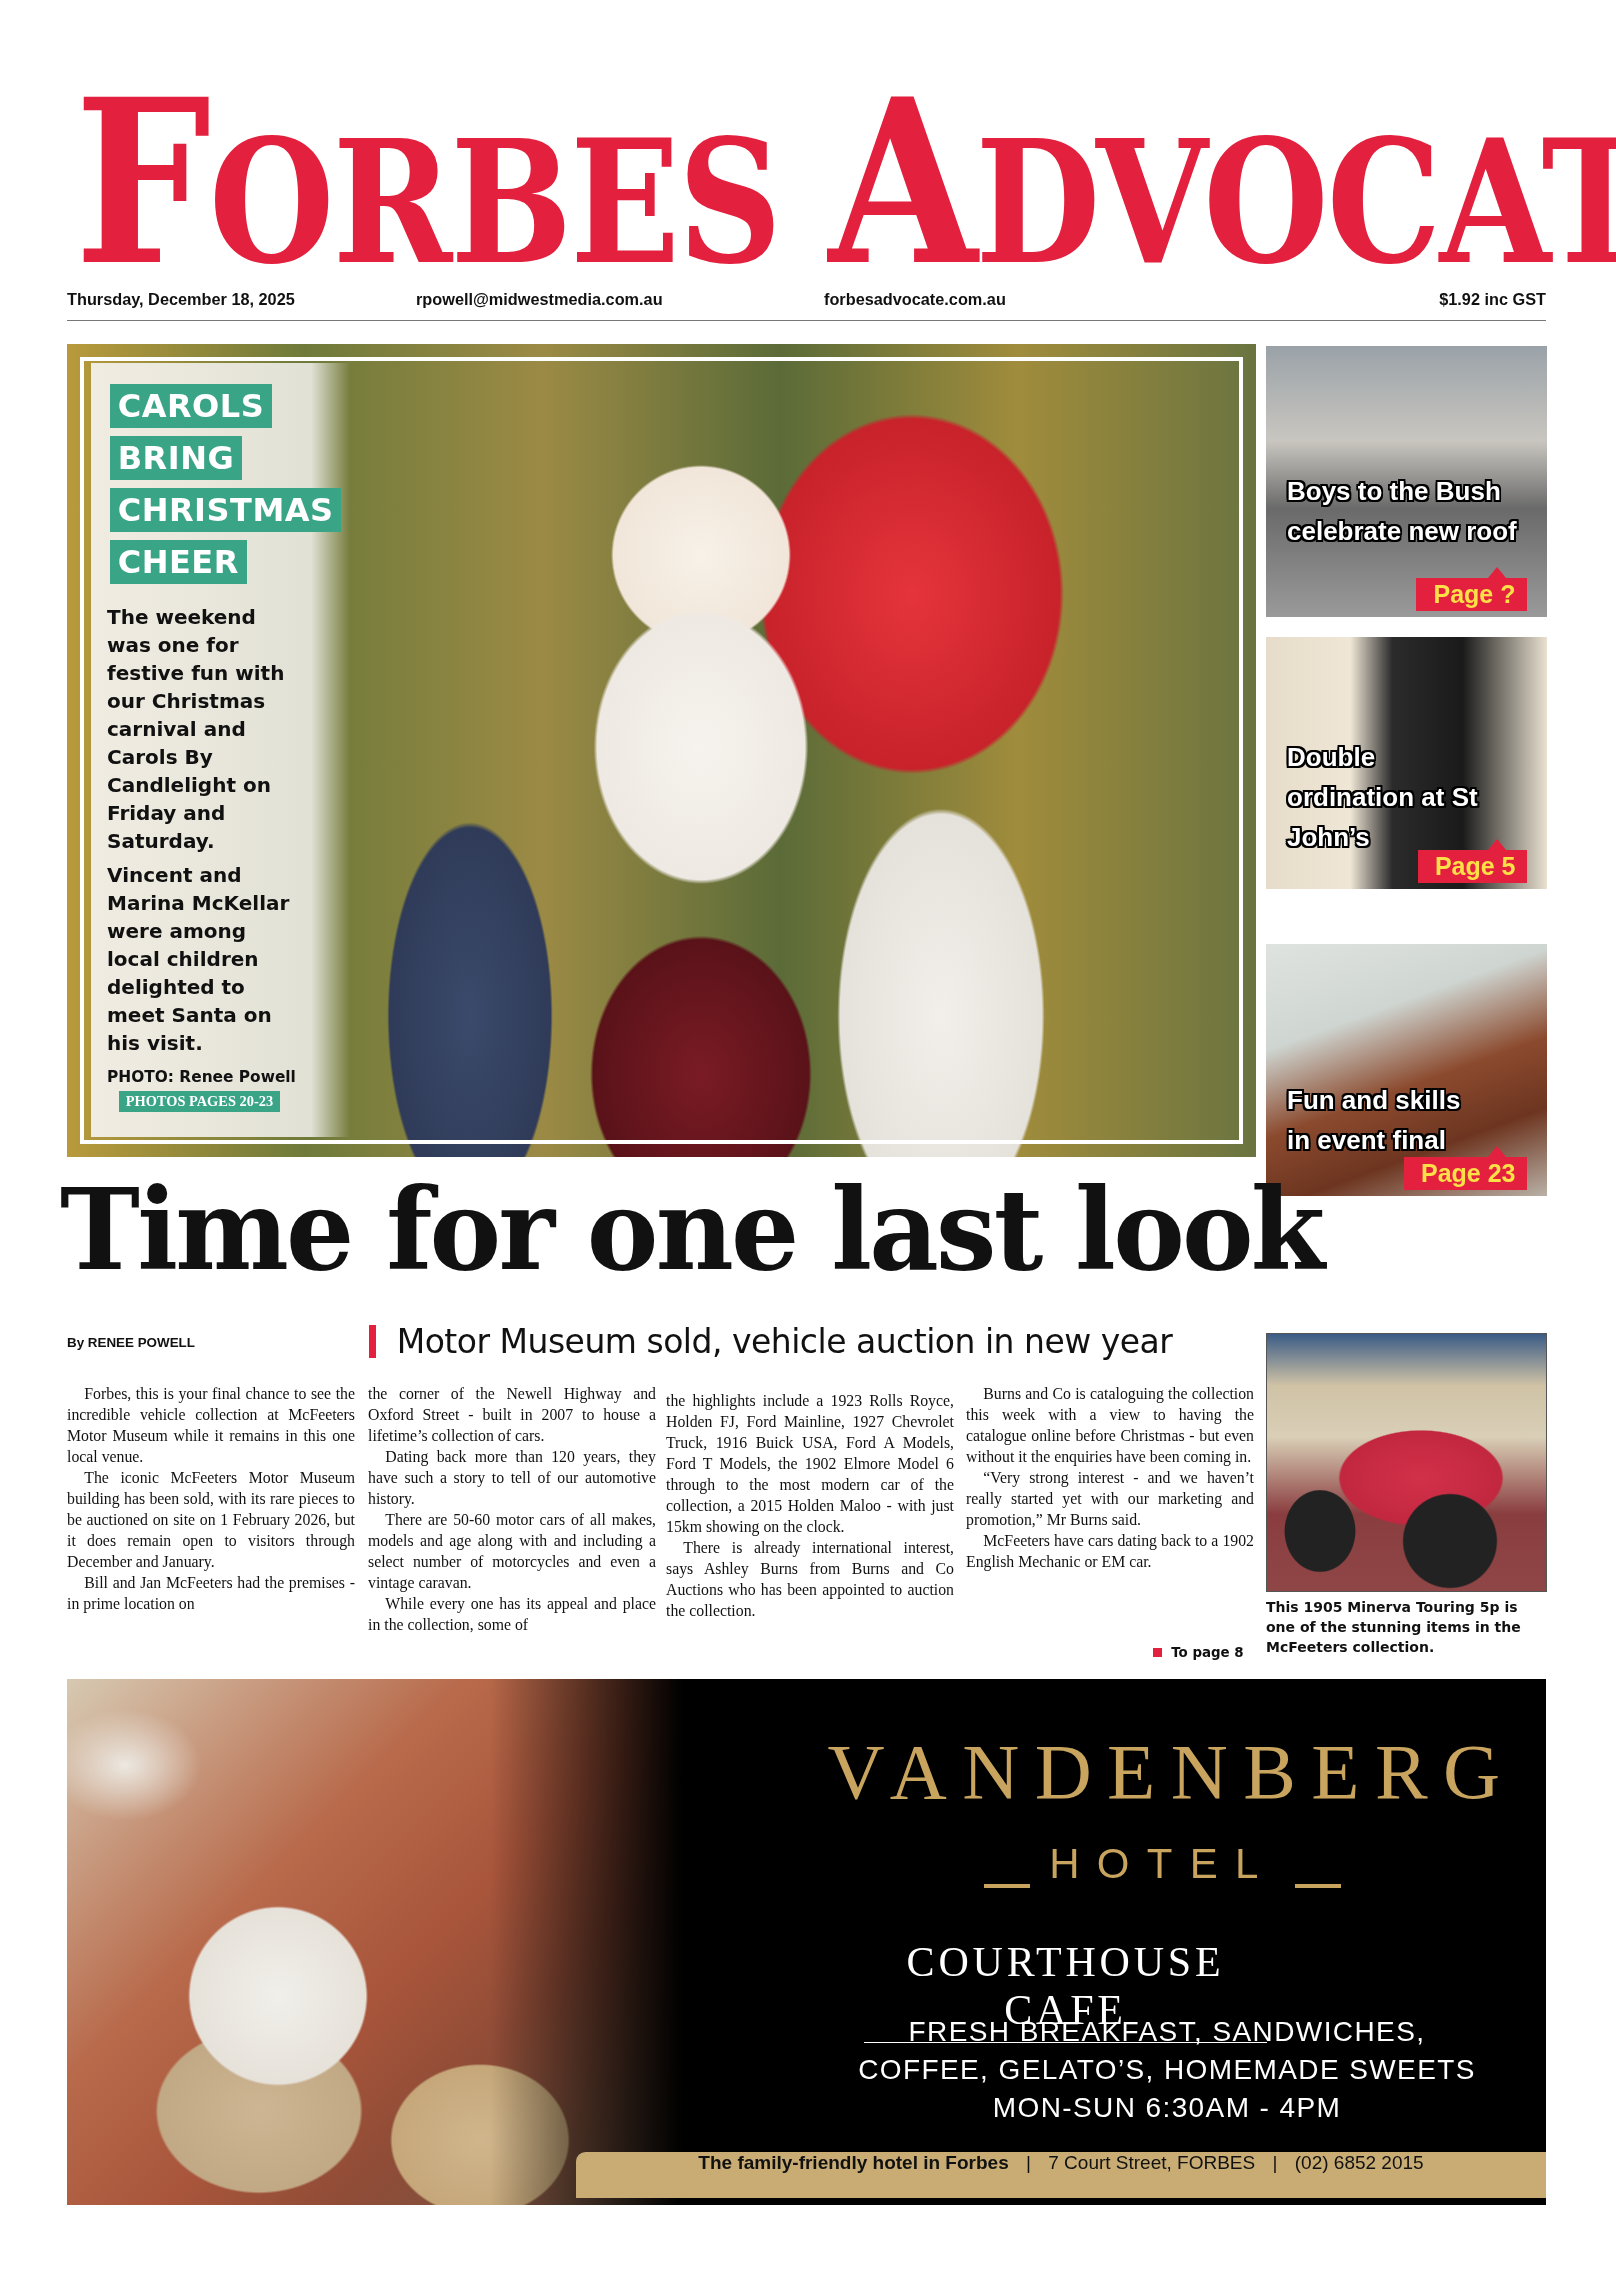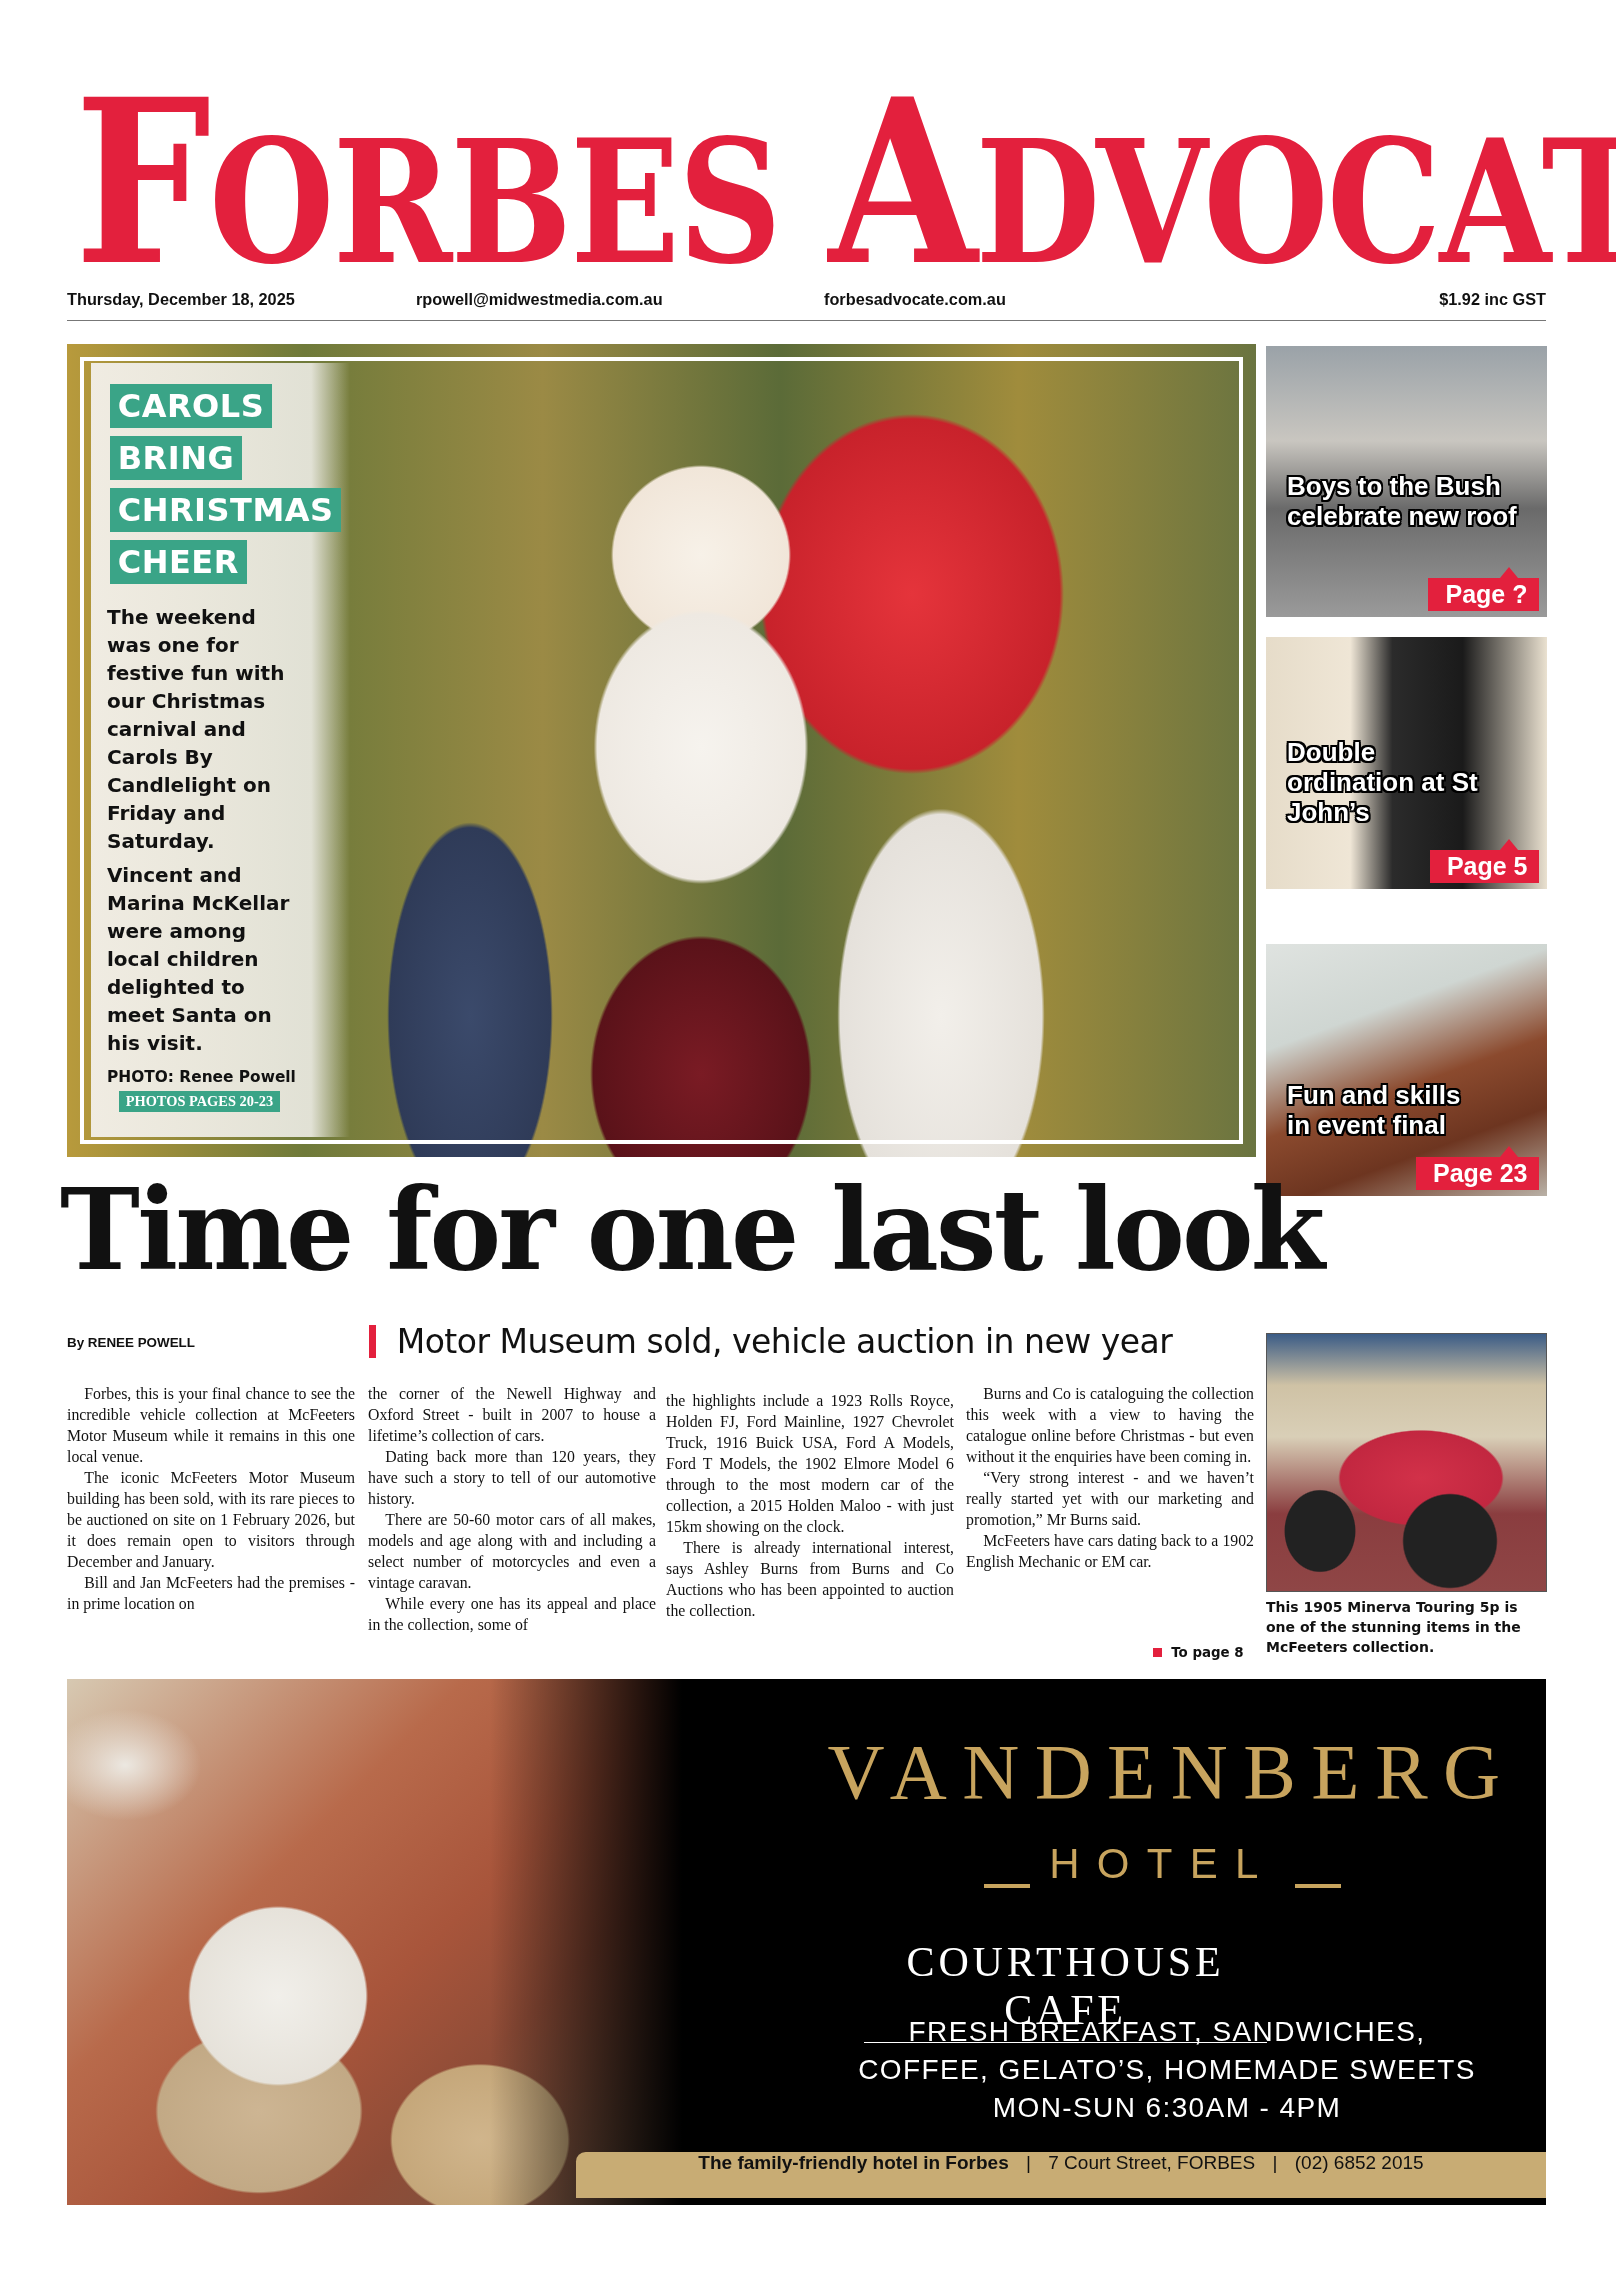--- a/index.html
+++ b/index.html
@@ -43,23 +43,23 @@
 
   
   .teaser { left: 1266px; width: 281px; overflow: hidden; }
   .teaser-1 { top: 346px; height: 271px;
     background: linear-gradient(180deg, #9aa2a8 0%, #c9c6c0 35%, #6a6a6a 60%, #9a9a9a 100%); }
   .teaser-2 { top: 637px; height: 252px;
     background: linear-gradient(90deg, #e6dcc9 0%, #efe6d6 30%, #2b2b2b 45%, #1a1a1a 70%, #eae1d0 100%); }
   .teaser-3 { top: 908px; height: 252px;
     background: linear-gradient(160deg, #dfe3e0 0%, #cfd6d2 30%, #8b4a2e 55%, #6d3520 75%, #b9b1a6 100%); margin-top: 36px; }
   .teaser-title { position: absolute; left: 21px; font-family: "Liberation Sans", sans-serif; font-weight: bold;
-    font-size: 26px; line-height: 30px; color: #fff;
+    font-size: 26px; line-height: 40px; color: #fff;
     text-shadow: -1.9px -1.9px 0 #000, 1.9px -1.9px 0 #000, -1.9px 1.9px 0 #000, 1.9px 1.9px 0 #000, 0 1.9px 0 #000, 1.9px 0 0 #000, 0 -1.9px 0 #000, -1.9px 0 0 #000; }
-  .page-tag { position: absolute; right: 8px; background: #e3203d; color: #ffffff; font-family: "Liberation Sans", sans-serif;
+  .page-tag { position: absolute; right: 20px; background: #e3203d; color: #fde047; font-family: "Liberation Sans", sans-serif;
     font-weight: bold; font-size: 25px; padding: 1.9px 11.5px 1.9px 17.3px; }
   .page-tag::before { content: ""; position: absolute; right: 21px; top: -11.5px; border-left: 9.6px solid transparent;
     border-right: 9.6px solid transparent; border-bottom: 11.5px solid #e3203d; }
 
   
   .headline { left: 60px; top: 1162px; width: 1499px; font-family: "DejaVu Serif", serif; font-weight: bold;
     font-size: 113px; letter-spacing: -2.9px; line-height: 1.2; white-space: nowrap; transform: scaleX(0.95); transform-origin: left; }
   .byline { left: 67px; top: 1335px; font-family: "Liberation Sans", sans-serif; font-weight: bold; font-size: 13.4px; }
   .subhead { left: 369px; top: 1322px; font-family: "DejaVu Sans", sans-serif; font-size: 33px; color: #111;
     display: flex; align-items: center; letter-spacing: -0.5px; }

